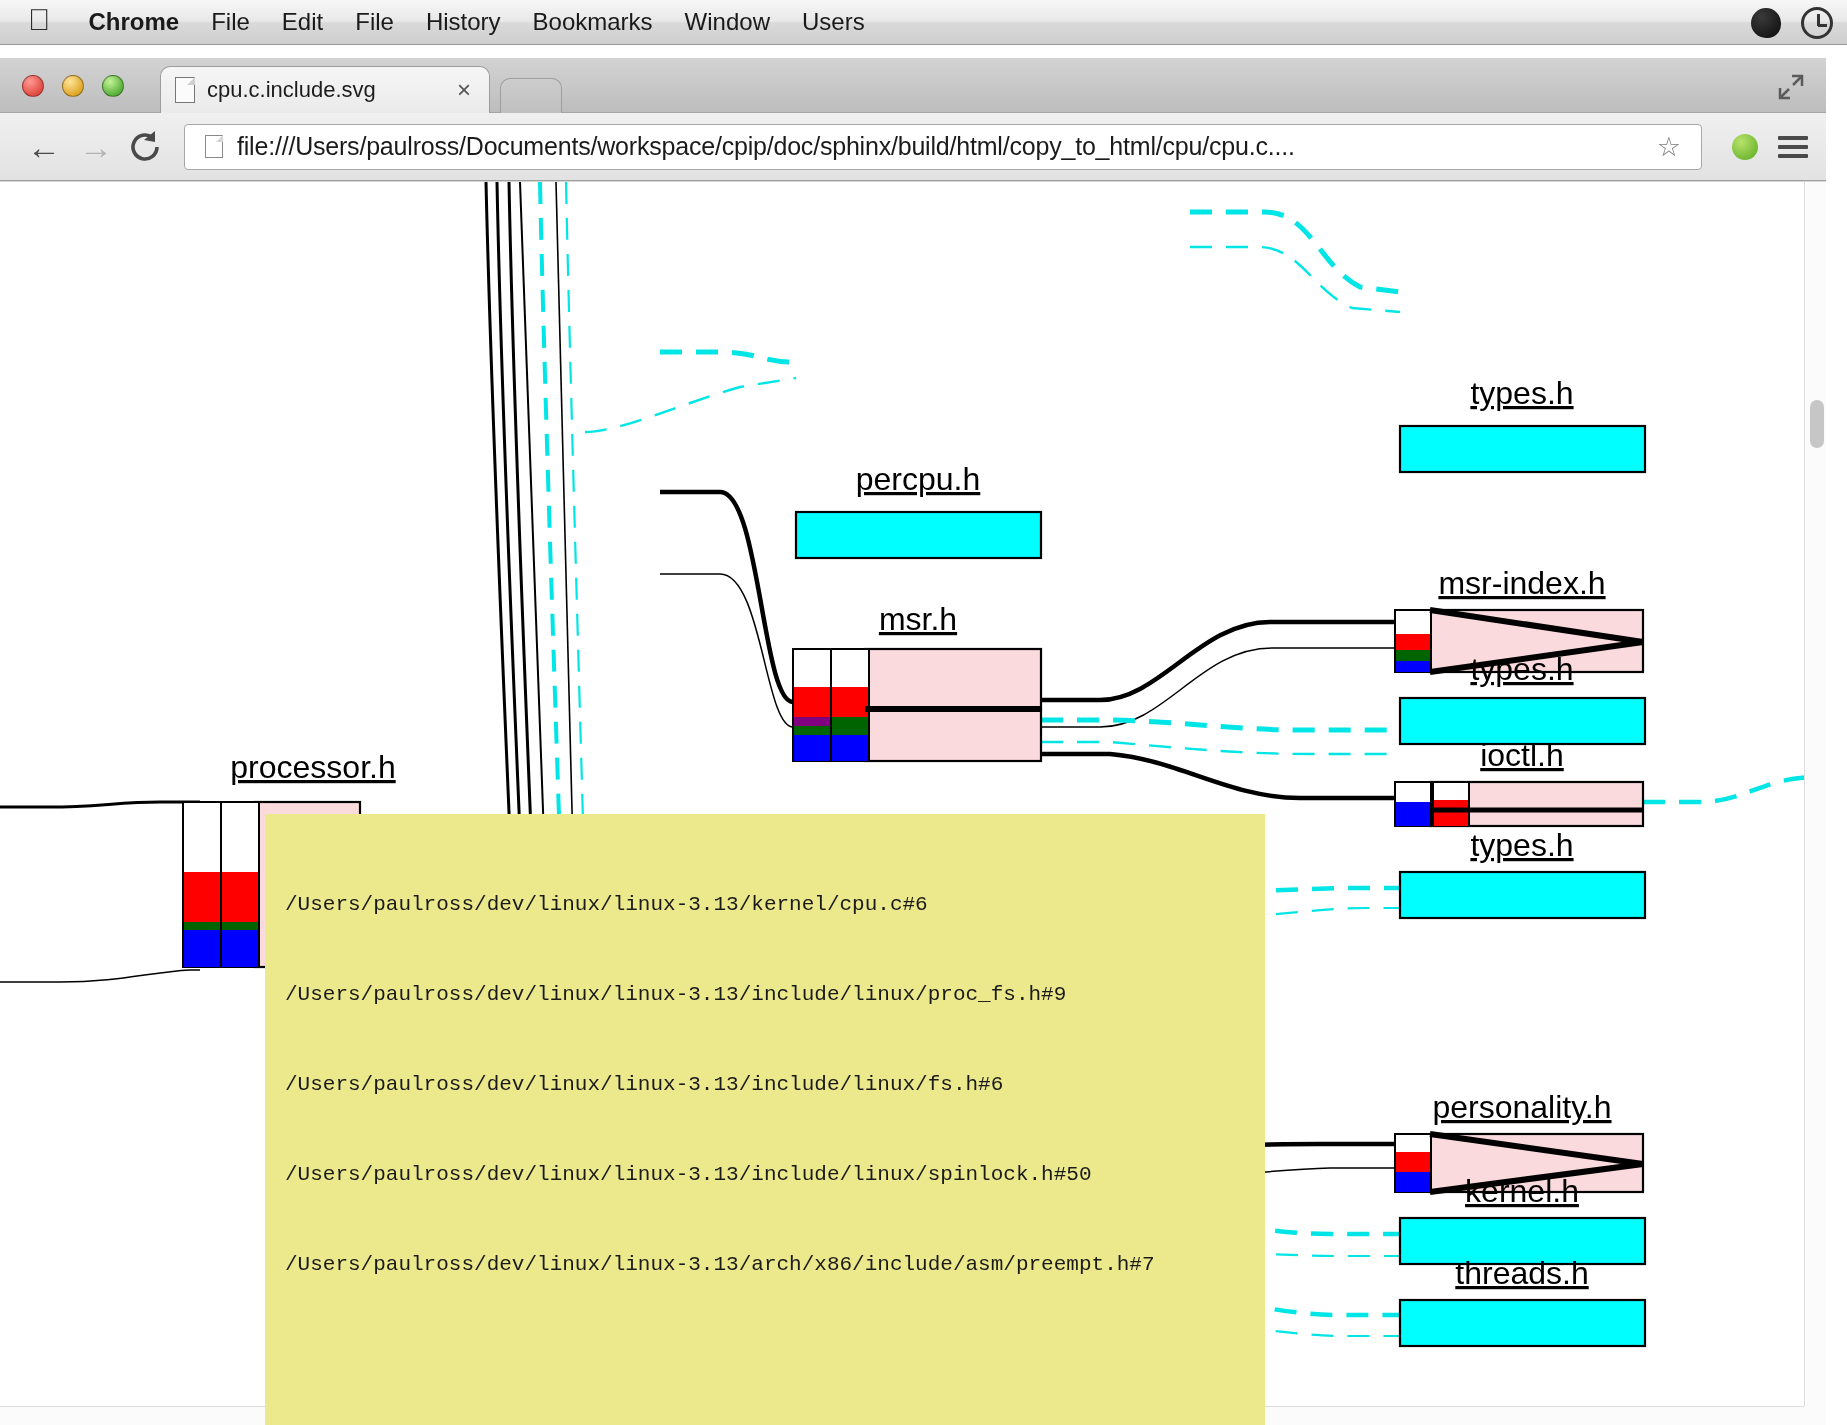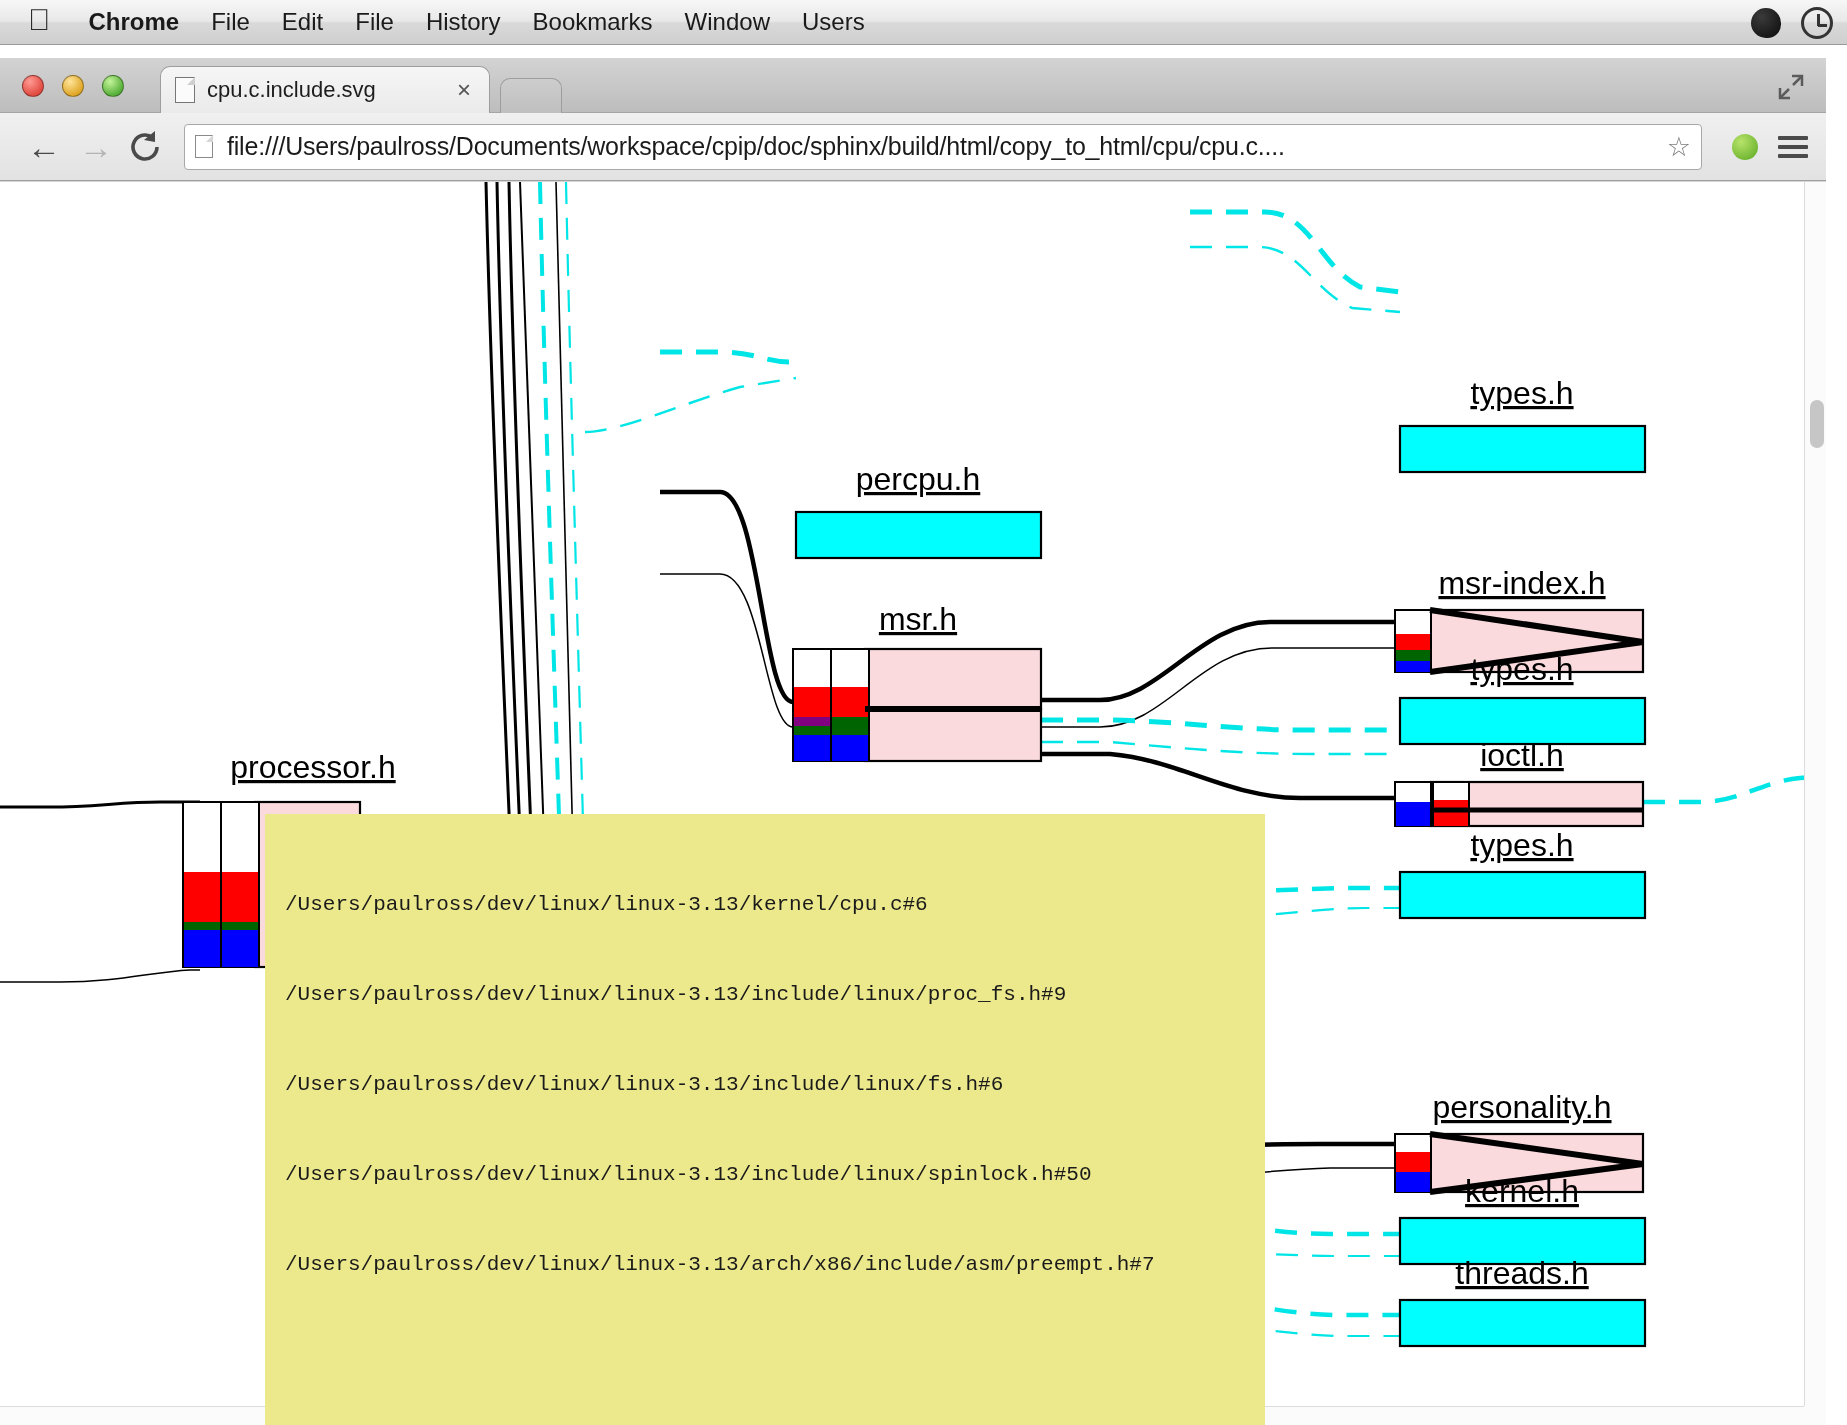--- a/index.html
+++ b/index.html
@@ -122,21 +122,21 @@
     text-align: center; cursor: pointer; line-height: 1;
   }
   .nav-btn.disabled { color: #b4b4b4; }
   #reload-btn {
     width: 46px; height: 46px; cursor: pointer;
     display:flex; align-items:center; justify-content:center;
   }
   #omnibox {
     flex: 1; height: 46px; margin: 0 12px 0 16px;
     background: #fff; border: 1px solid #a8a8a8; border-radius: 4px;
-    display: flex; align-items: center; padding: 0 10px;
+    display: flex; align-items: center; padding: 0 20px;
   }
   .omni-file-icon {
     width: 18px; height: 23px; background: #fff;
     border: 1px solid #8a8a8a; position: relative;
     flex: none; margin-right: 14px;
   }
   .omni-file-icon::after {
     content:""; position:absolute; right:-1px; top:-1px;
     border-width: 0 0 7px 7px; border-style: solid;
     border-color: transparent transparent #d5d5d5 transparent;

